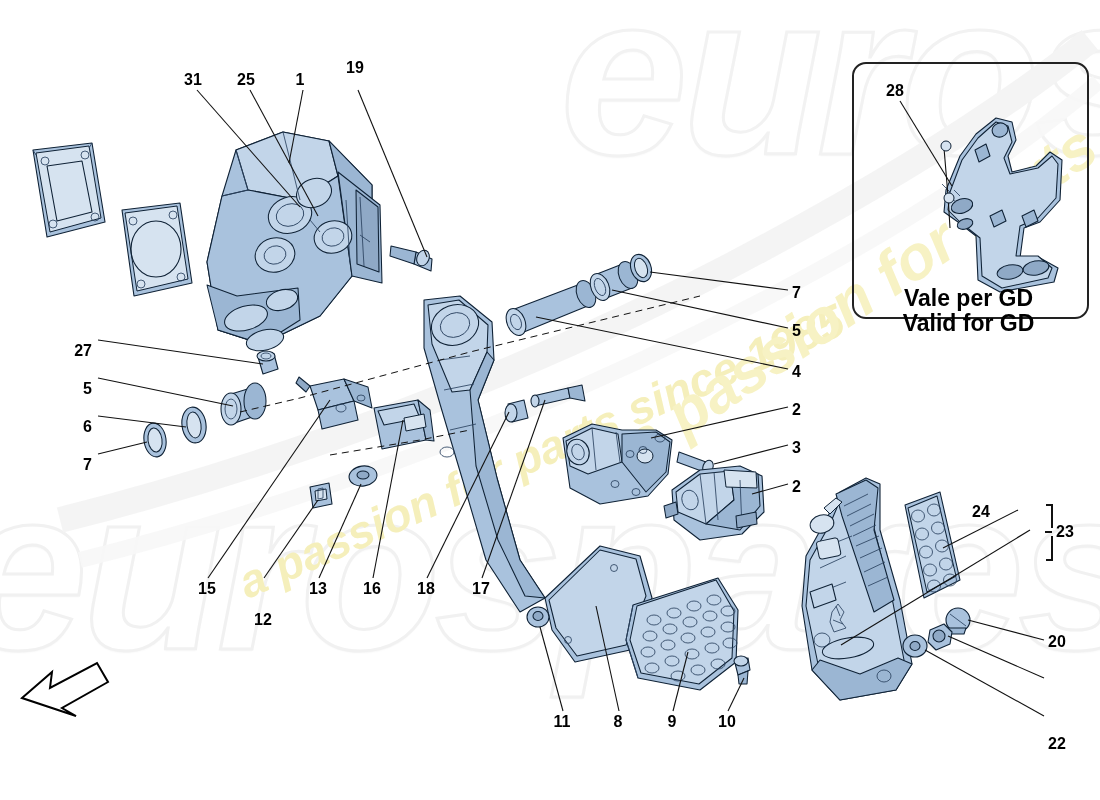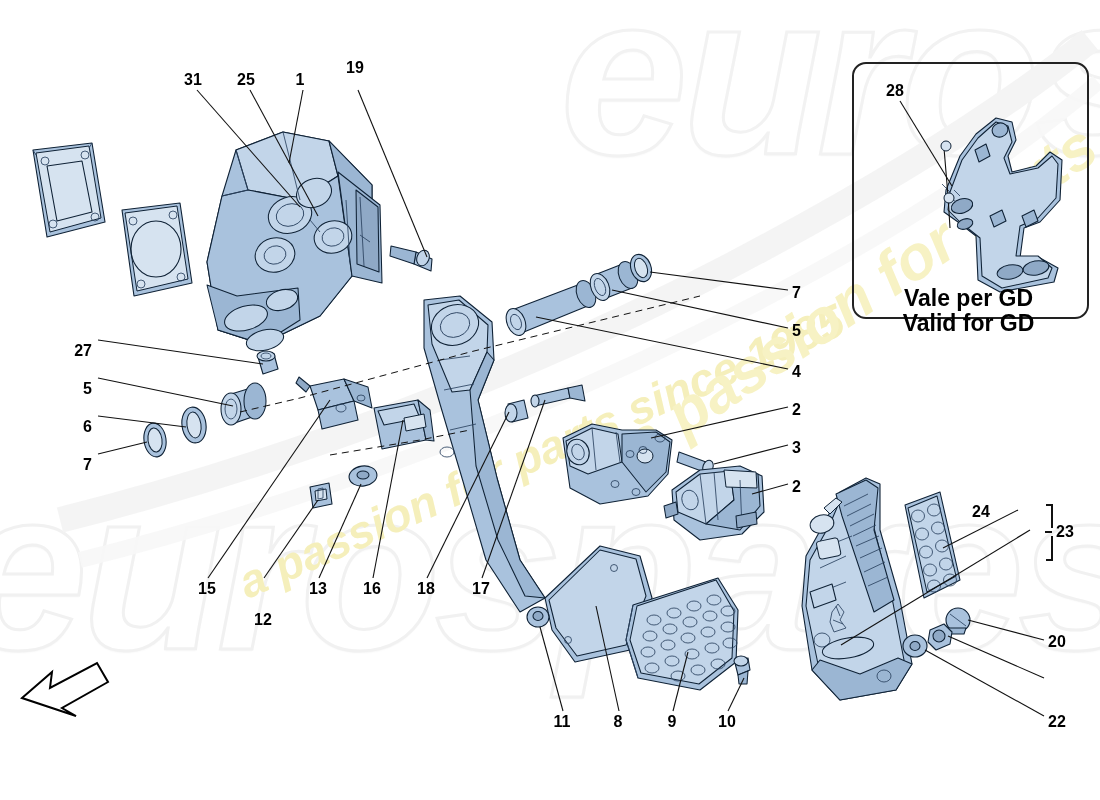--- a/index.html
+++ b/index.html
@@ -470,17 +470,17 @@
 
   <div class="lbl c" style="left:562px;top:714px;">11</div>
   <div class="lbl c" style="left:618px;top:714px;">8</div>
   <div class="lbl c" style="left:672px;top:714px;">9</div>
   <div class="lbl c" style="left:727px;top:714px;text-align:right;">10</div>
 
   <div class="lbl" style="left:972px;top:504px;">24</div>
   <div class="lbl" style="left:1056px;top:524px;">23</div>
   <div class="lbl" style="left:1048px;top:634px;">20</div>
   <div class="lbl" style="left:1104px;top:672px;margin-left:30px;">21</div>
-  <div class="lbl" style="left:1048px;top:714px;">22</div>
+  <div class="lbl" style="left:1048px;top:736px;">22</div>
 
   <div class="lbl c" style="left:895px;top:83px;">28</div>
 
 </div>
 
 </body></html>

